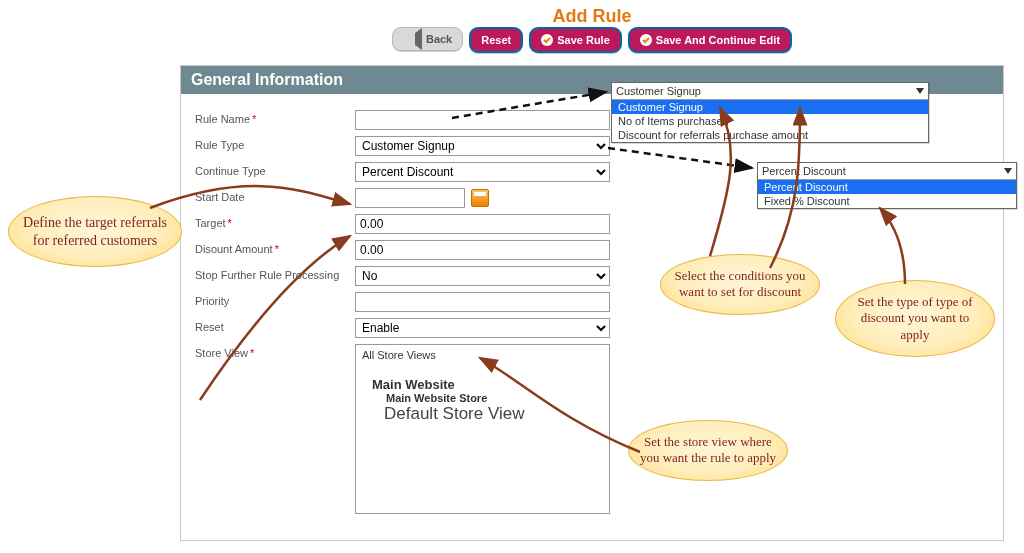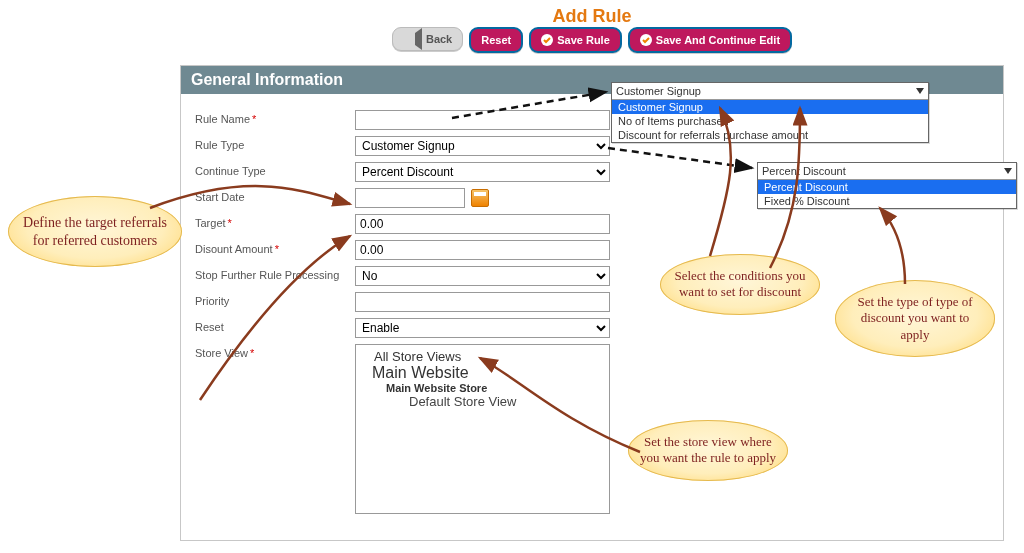--- a/index.html
+++ b/index.html
@@ -26,24 +26,24 @@
   input[type=text], select.sel, .listbox{
     width:255px;box-sizing:border-box;border:1px solid #999;background:#fff;font-size:12px;
   }
   input[type=text]{height:20px;padding:0 4px;}
   select.sel{height:20px;padding:0 0 0 2px;}
   .date-wrap{display:flex;align-items:center;gap:6px;}
   .date-wrap input{width:110px;}
   .cal{width:16px;height:16px;display:inline-block;background:linear-gradient(#f7c469,#ef8200);border:1px solid #c86d00;border-radius:2px;position:relative;}
   .cal::before{content:"";position:absolute;top:2px;left:2px;right:2px;height:4px;background:#fff;}
   .listbox{height:170px;padding:4px 6px;overflow:auto;}
-  .listbox .lv1{font-size:13px;margin-left:12px;}
-  .listbox .lv2{font-size:16px;font-weight:normal;margin-left:10px;margin-top:0;}
+  .listbox .lv1{font-size:11px;}
+  .listbox .lv2{font-size:13px;font-weight:bold;margin-left:10px;margin-top:16px;}
   .listbox .lv3{font-size:11px;font-weight:bold;margin-left:24px;}
-  .listbox .lv4{font-size:13px;color:#444;margin-left:47px;}
+  .listbox .lv4{font-size:17px;color:#444;margin-left:22px;}
   
   .dd{position:absolute;background:#fff;border:1px solid #666;font-size:11px;box-shadow:1px 1px 0 rgba(0,0,0,.15);}
   .dd .hdr{display:flex;align-items:center;justify-content:space-between;padding:2px 4px;border-bottom:1px solid #999;}
   .dd .hdr .caret{width:0;height:0;border-left:4px solid transparent;border-right:4px solid transparent;border-top:6px solid #333;}
   .dd .opt{padding:1px 6px;white-space:nowrap;}
   .dd .opt.sel{background:#1a6ef0;color:#fff;}
   
   .cloud{position:absolute;width:150px;padding:18px 12px;text-align:center;color:#7d1f1f;font-family:Georgia,'Times New Roman',serif;font-size:14px;line-height:1.25;border-radius:50%;background:radial-gradient(ellipse at 50% 45%,#fff6d8 0%,#ffeebb 55%,#ffd873 95%);box-shadow:0 0 0 1px #e5b94e inset;}
   .cloud.sm{width:140px;padding:14px 10px;font-size:13px;}
   

